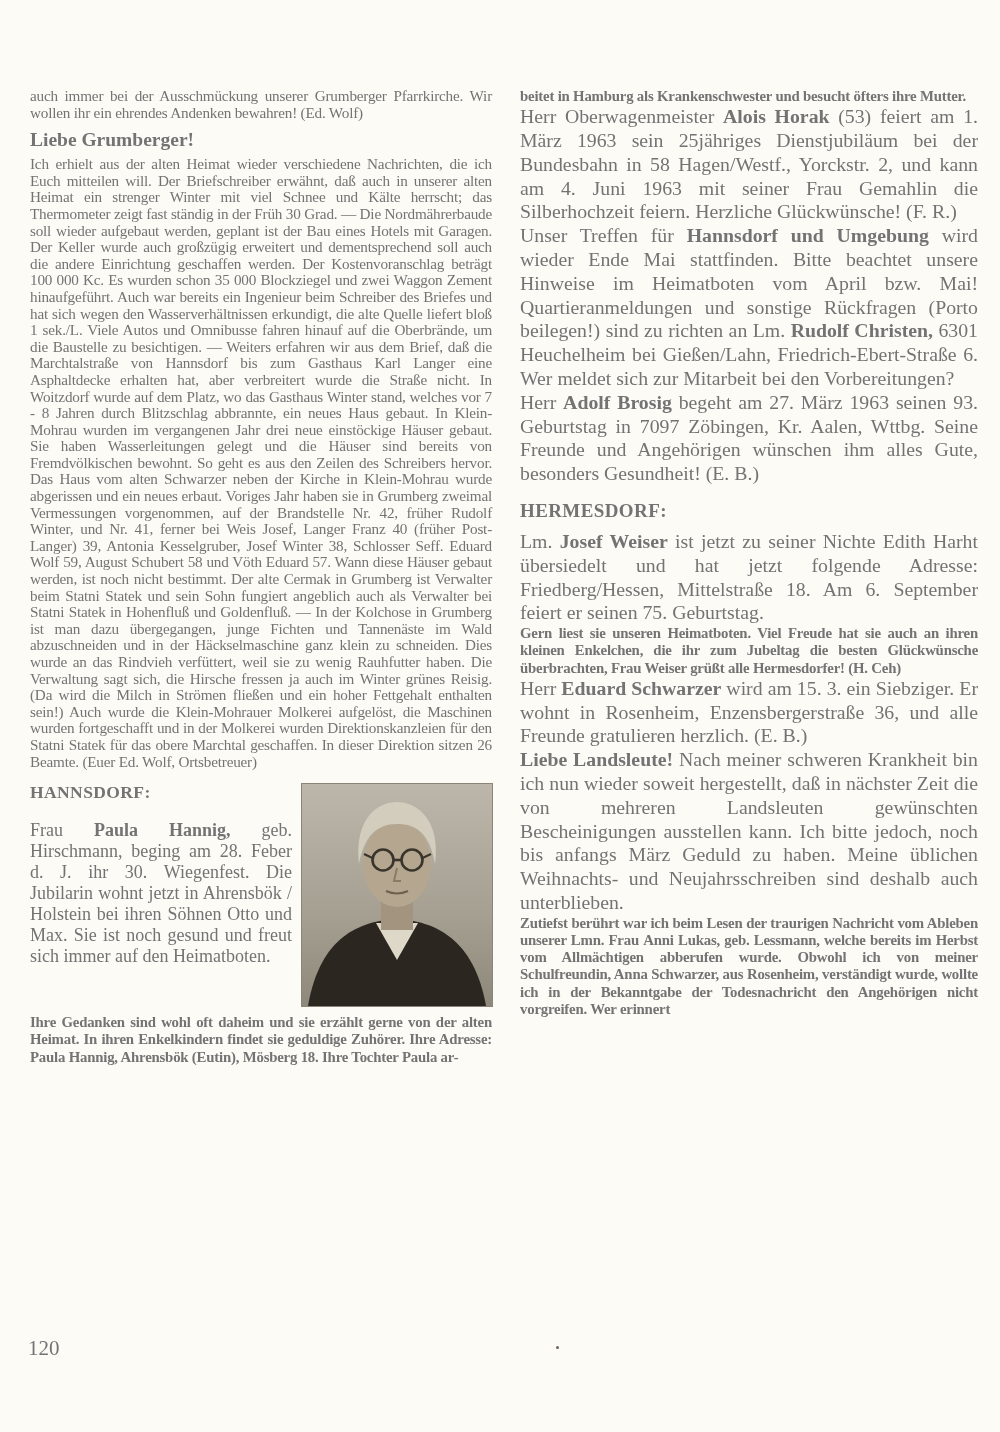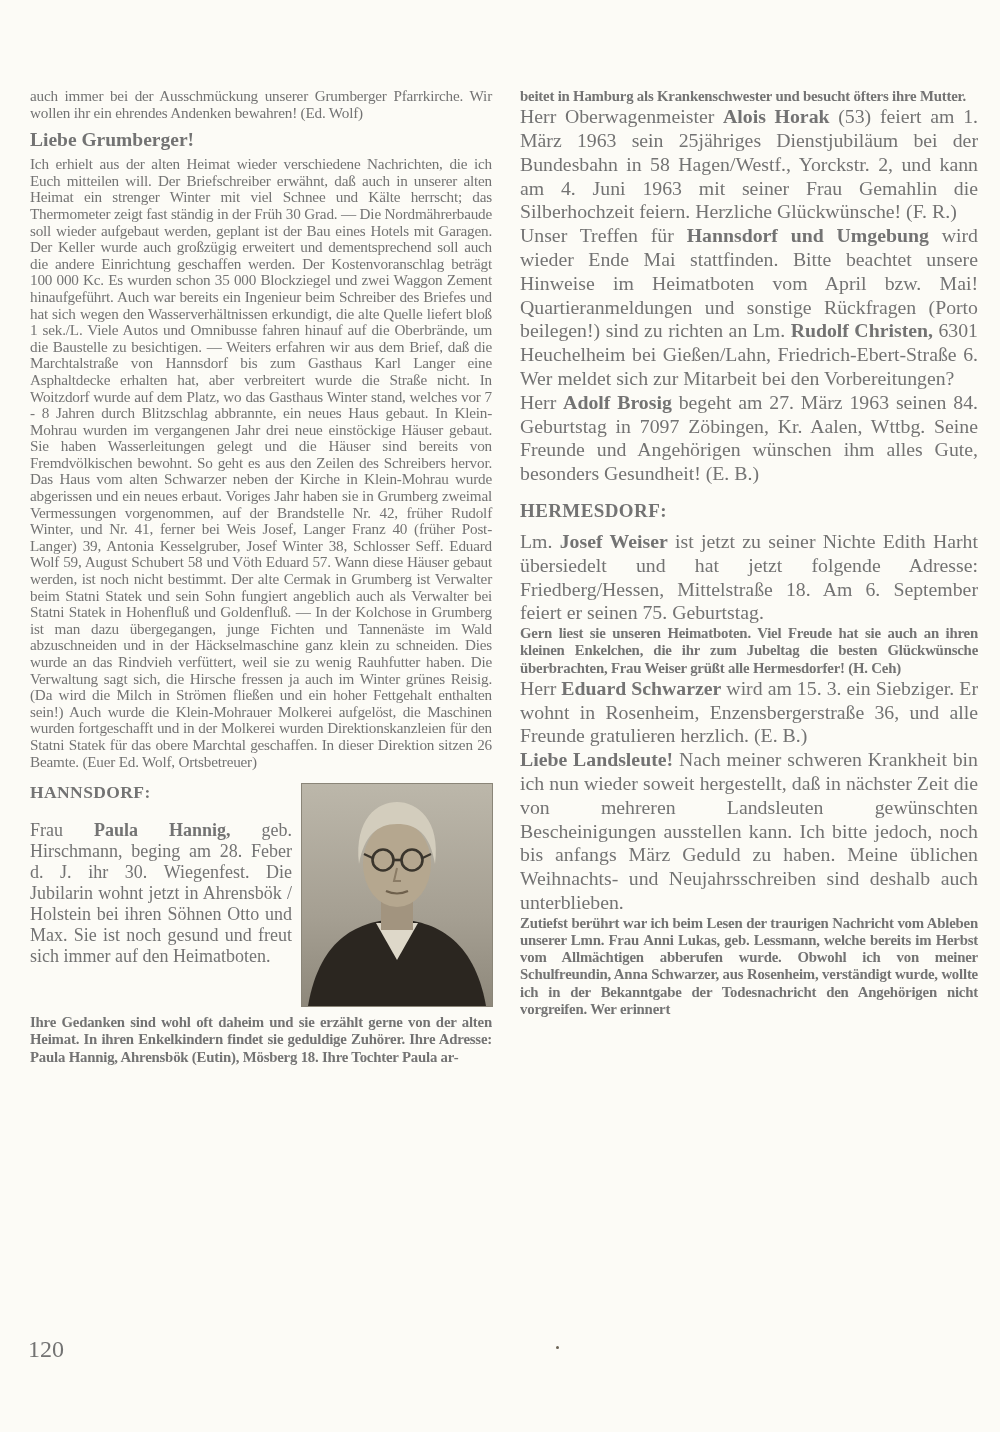--- a/index.html
+++ b/index.html
@@ -50,21 +50,21 @@
     background: #9b968a;
     box-shadow: 0 0 0 1px #8a8578;
   }
   figure.photo svg { display: block; }
 
   .clear { clear: both; }
 
   .page-number {
     position: absolute;
     left: 28px; top: 1336px;
-    font-size: 24px;
+    font-size: 21px;
     font-weight: normal;
   }
   .speck {
     position: absolute;
     left: 556px; top: 1346px;
     width: 3px; height: 3px; border-radius: 50%;
     background: #6b6356;
   }
 </style>
 </head>
@@ -124,21 +124,21 @@
 
   <div class="col col-right">
 
     <p class="smb">beitet in Hamburg als Krankenschwester und besucht öfters ihre Mutter.</p>
 
     <p class="lg"><span>Herr Oberwagenmeister </span><b>Alois Horak</b><span> (53) feiert am 1. März 1963 sein 25jähriges Dienstjubiläum bei der Bundesbahn in 58 Hagen/Westf., Yorckstr. 2, und kann am 4. Juni 1963 mit seiner Frau Gemahlin die Silberhochzeit feiern. Herzliche Glückwünsche! (F. R.)</span></p>
 
     <p class="lg"><span>Unser Treffen für </span><b>Hannsdorf und Umgebung</b><span> wird wieder Ende Mai stattfinden. Bitte beachtet unsere Hinweise im Heimatboten vom April bzw. Mai! Quartieranmeldungen und sonstige Rückfragen (Porto beilegen!) sind zu richten an Lm. </span><b>Rudolf Christen,</b><span> 6301 Heuchelheim bei Gießen/Lahn, Friedrich-Ebert-Straße 6. Wer meldet sich zur Mitarbeit bei den Vorbereitungen?</span></p>
 
 
-    <p class="lg"><span>Herr </span><b>Adolf Brosig</b><span> begeht am 27. März 1963 seinen 84. Geburtstag in 7097 Zöbingen, Kr. Aalen, Wttbg. Seine Freunde und Angehörigen wünschen ihm alles Gute, besonders Gesundheit! (E. B.)</span></p>
+    <p class="lg"><span>Herr </span><b>Adolf Brosig</b><span> begeht am 27. März 1963 seinen 93. Geburtstag in 7097 Zöbingen, Kr. Aalen, Wttbg. Seine Freunde und Angehörigen wünschen ihm alles Gute, besonders Gesundheit! (E. B.)</span></p>
 
     <h3 class="head-caps-right">HERMESDORF:</h3>
 
     <p class="lg"><span>Lm. </span><b>Josef Weiser</b><span> ist jetzt zu seiner Nichte Edith Harht übersiedelt und hat jetzt folgende Adresse: Friedberg/Hessen, Mittelstraße 18. Am 6. September feiert er seinen 75. Geburtstag.</span></p>
 
 
     <p class="smb">Gern liest sie unseren Heimatboten. Viel Freude hat sie auch an ihren kleinen Enkelchen, die ihr zum Jubeltag die besten Glückwünsche überbrachten, Frau Weiser grüßt alle Hermesdorfer! (H. Ceh)</p>
 
     <p class="lg"><span>Herr </span><b>Eduard Schwarzer</b><span> wird am 15. 3. ein Siebziger. Er wohnt in Rosenheim, Enzensbergerstraße 36, und alle Freunde gratulieren herzlich. (E. B.)</span></p>
 

